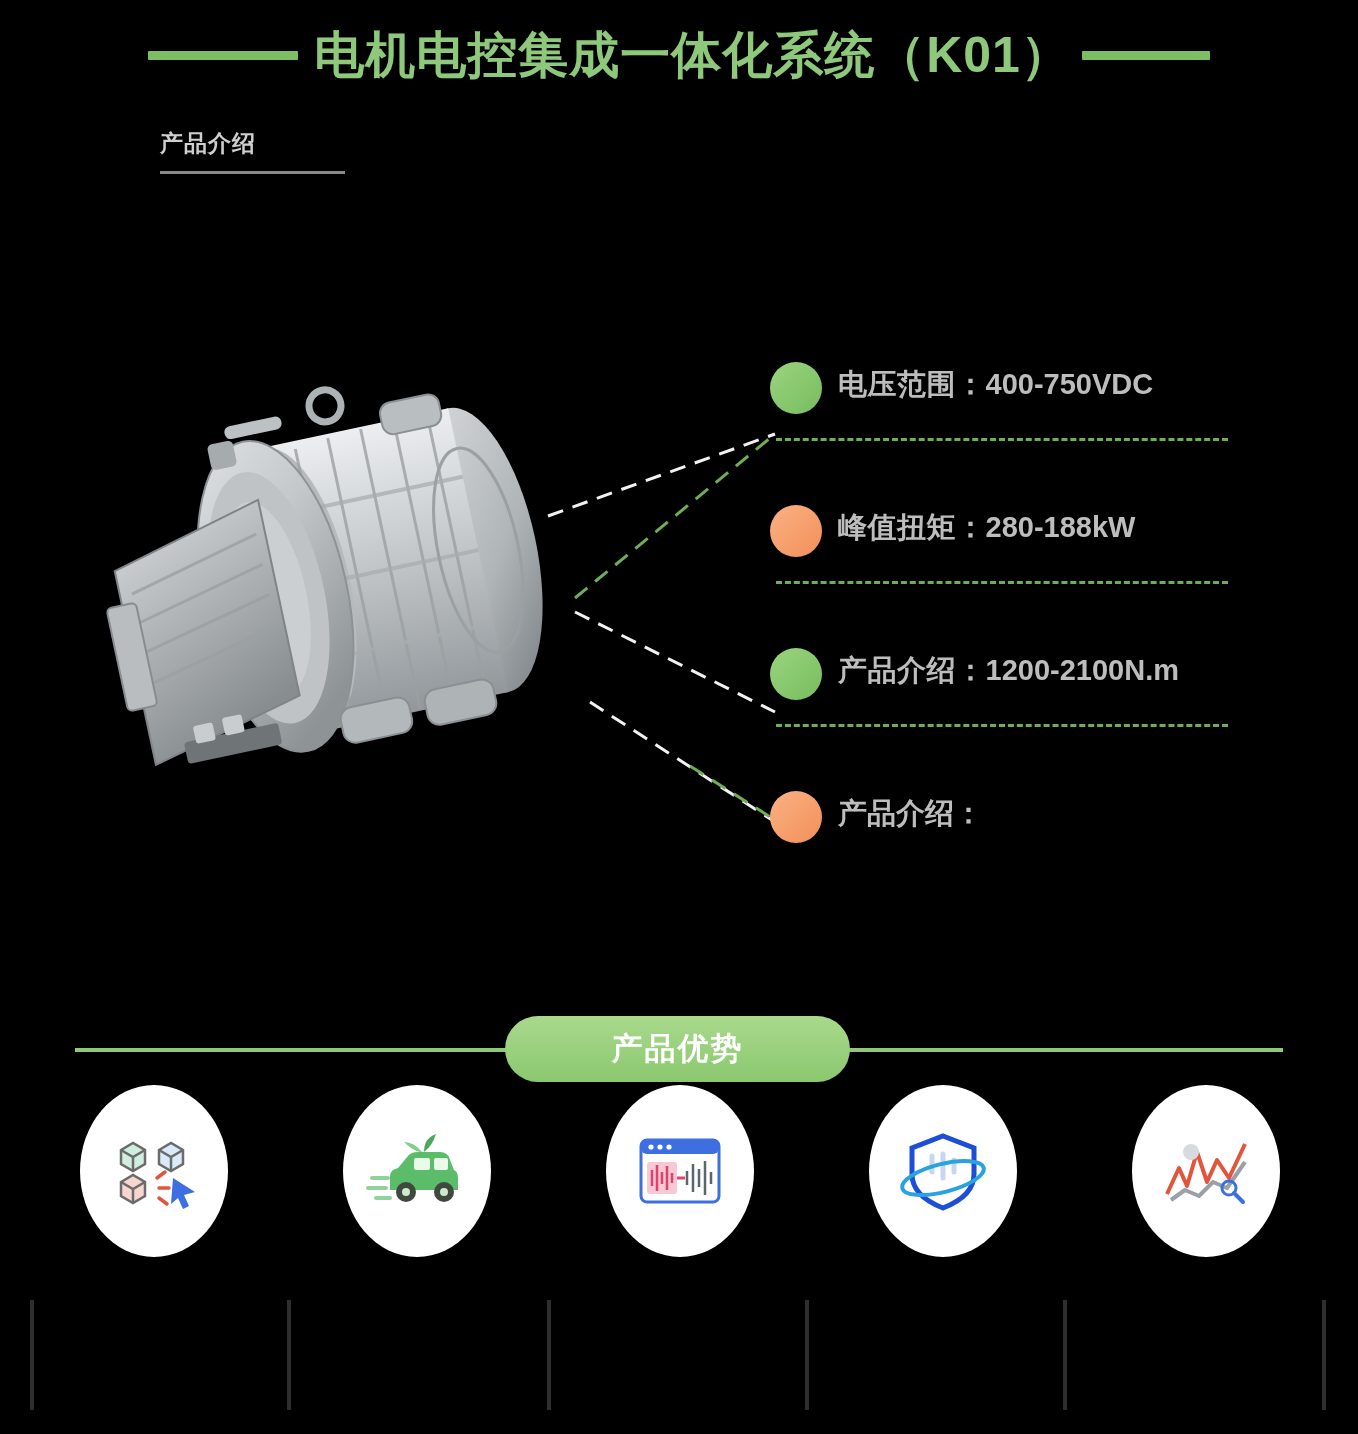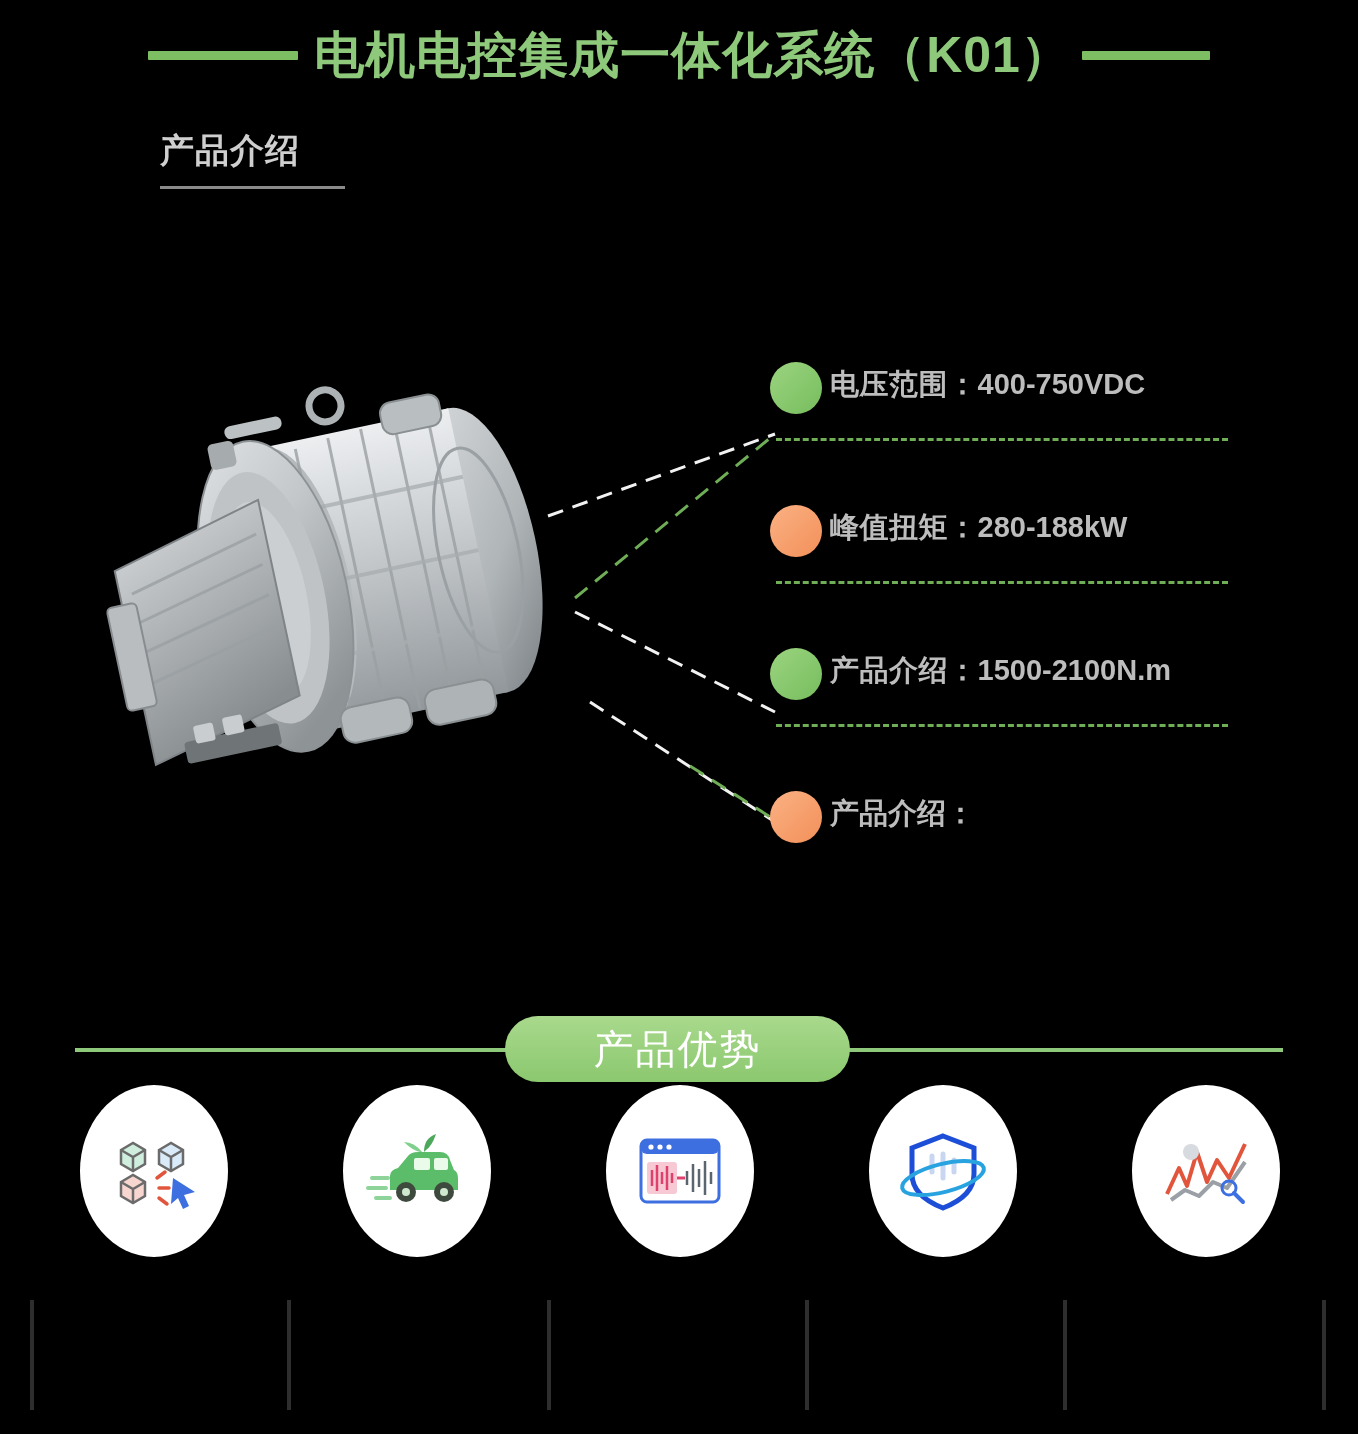--- a/index.html
+++ b/index.html
@@ -48,21 +48,21 @@
   }
 
   
   .section-label-wrap {
     position: absolute;
     top: 128px;
     left: 160px;
     width: 200px;
   }
   .section-label {
-    font-size: 34px;
+    font-size: 23px;
     font-weight: bold;
     color: #cfcfcf;
     letter-spacing: 1px;
     padding-bottom: 12px;
   }
   .section-underline {
     width: 185px;
     height: 3px;
     background: #8a8a8a;
   }
@@ -84,21 +84,21 @@
     top: 360px;
     width: 520px;
   }
   .spec-row {
     position: relative;
     height: 143px;
   }
   .spec-main {
     display: flex;
     align-items: flex-start;
-    gap: 8px;
+    gap: 16px;
   }
   .spec-dot {
     width: 52px;
     height: 52px;
     border-radius: 50%;
     flex: 0 0 52px;
     margin-top: 2px;
   }
   .spec-dot.green  { background: linear-gradient(135deg,#9bd47f,#77bd5e); }
   .spec-dot.orange { background: linear-gradient(135deg,#fbb183,#f2905a); }
@@ -155,22 +155,22 @@
     top: 6px;
     width: 345px;
     height: 66px;
     border-radius: 33px;
     background: linear-gradient(180deg,#a9d98c 0%, #8bc86f 100%);
     display: flex;
     align-items: center;
     justify-content: center;
   }
   .adv-pill-text {
-    font-size: 40px;
-    font-weight: normal;
+    font-size: 31px;
+    font-weight: bold;
     color: #ffffff;
     letter-spacing: 2px;
   }
 
   
   .adv-icons {
     position: absolute;
     top: 1085px;
     left: 80px;
     width: 1200px;
@@ -330,21 +330,21 @@
           <span class="label">峰值扭矩：</span><span>280-188kW</span>
         </div>
       </div>
       <div class="spec-divider"></div>
     </div>
 
     <div class="spec-row">
       <div class="spec-main">
         <div class="spec-dot green"></div>
         <div class="spec-text">
-          <span class="label">产品介绍：</span><span>1500-2100N.m</span>
+          <span class="label">产品介绍：</span><span>1200-2100N.m</span>
         </div>
       </div>
       <div class="spec-divider"></div>
     </div>
 
     <div class="spec-row">
       <div class="spec-main">
         <div class="spec-dot orange"></div>
         <div class="spec-text">
           <div>产品介绍：</div>

